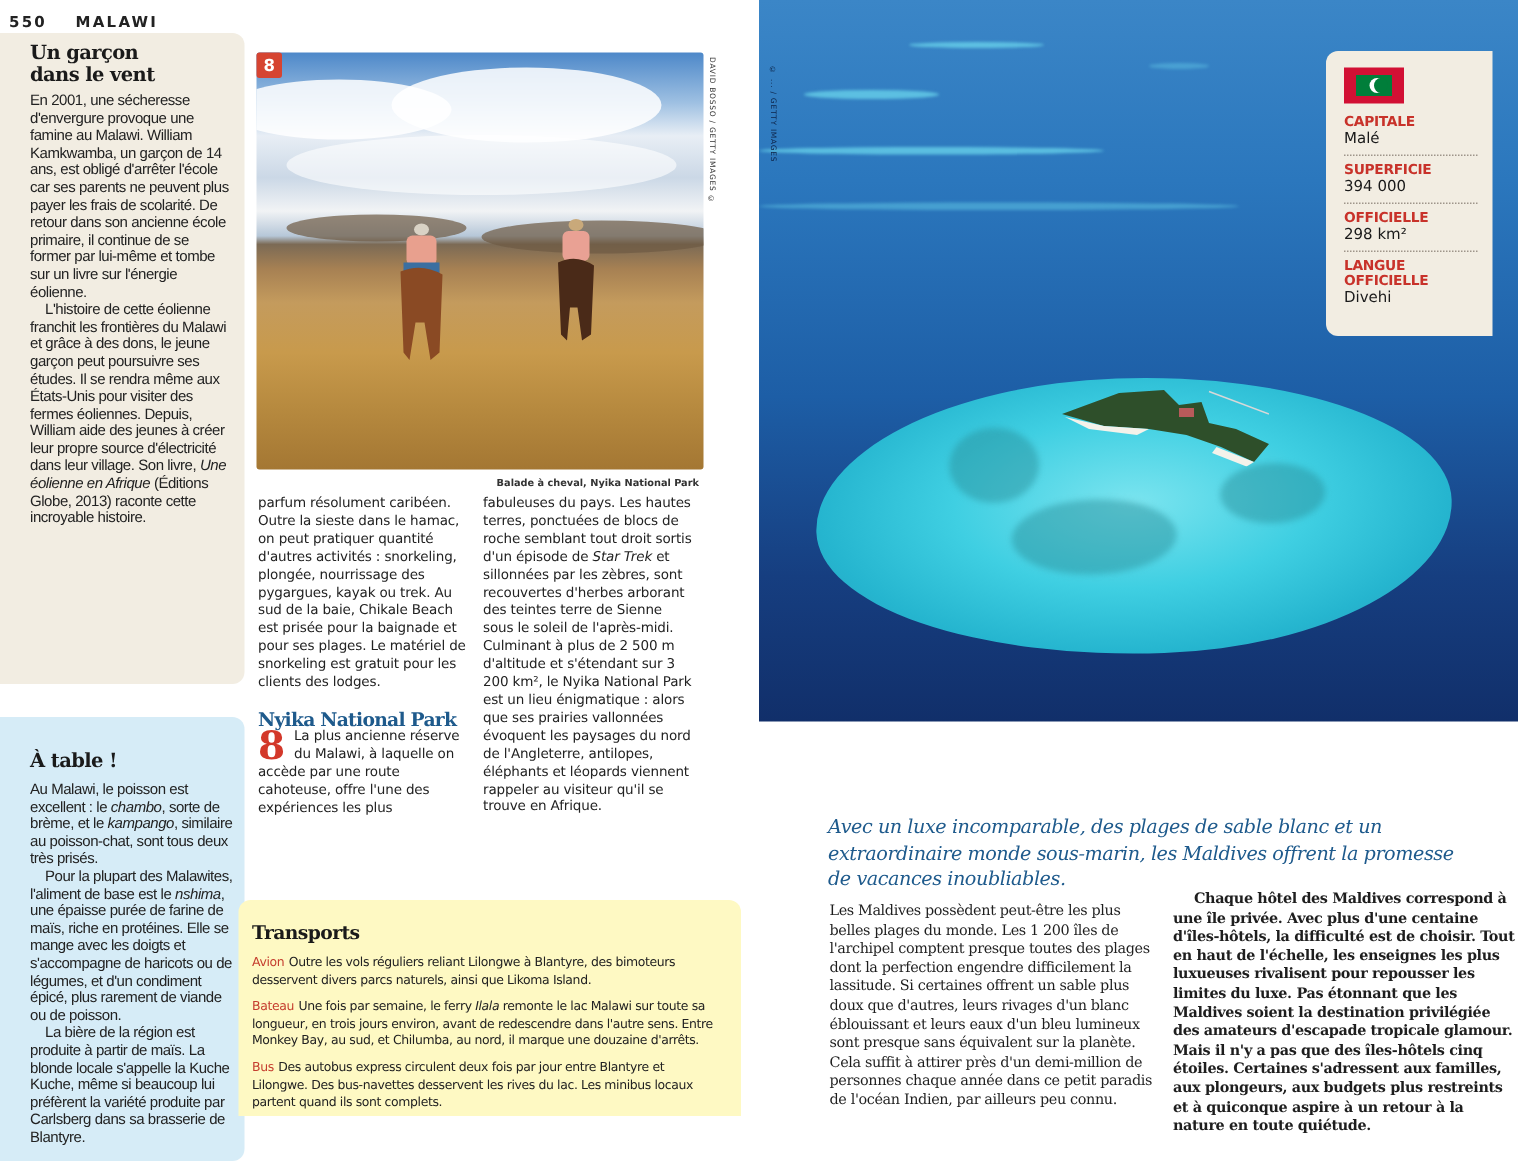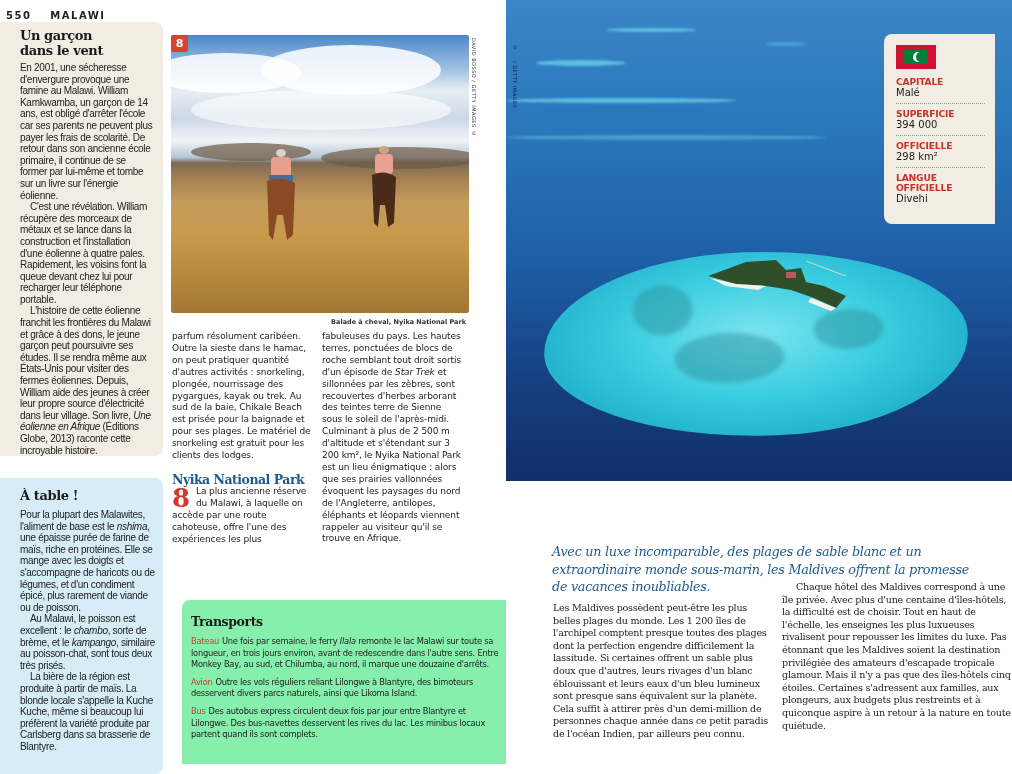--- a/index.html
+++ b/index.html
@@ -34,21 +34,21 @@
   #credit-horse { left: 471px; top: 38px; height: 100px; }
   .photo-caption { position: absolute; right: 40px; top: 318px; font-size: 6.5px; color: #333; font-family: "DejaVu Sans", sans-serif; font-weight: bold; }
 
   .col { position: absolute; font-size: 9px; line-height: 11.9px; color: #222; letter-spacing: -0.1px; font-family: "DejaVu Sans", sans-serif; }
   #col-a { left: 172px; top: 331px; width: 142px; }
   #col-b { left: 322px; top: 331px; width: 142px; }
   .col em { font-style: italic; }
   .section-head { font-family: "DejaVu Serif", serif; color: #1e5a8c; font-weight: bold; font-size: 12.5px; margin-top: 12px; letter-spacing: -0.5px; }
   .dropnum { float: left; font-family: "DejaVu Serif", serif; color: #d3382a; font-weight: bold; font-size: 26px; line-height: 22px; margin-right: 6px; margin-top: 1px; }
 
-  #box-transport { position: absolute; left: 182px; top: 600px; width: 335px; height: 164px; background: #86efac; border-radius: 8px 8px 0 0; padding: 14px 12px 10px 9px; }
+  #box-transport { position: absolute; left: 159px; top: 600px; width: 335px; height: 144px; background: #fef9c3; border-radius: 8px 8px 0 0; padding: 14px 12px 10px 9px; }
   #box-transport .box-title { font-size: 12.5px; margin-bottom: 7px; }
   .tr-item { font-size: 8.3px; line-height: 11.6px; color: #222; margin-bottom: 6px; letter-spacing: -0.25px; font-family: "DejaVu Sans", sans-serif; }
   .tr-label { color: #c53e2f; margin-right: 3px; }
   .tr-item em { font-style: italic; }
 
   
   .right-page { position: absolute; left: 506px; top: 0; width: 506px; height: 774px; background: #fff; }
   .photo-atoll { position: absolute; left: 0; top: 0; width: 506px; height: 481px; overflow: hidden;
     background: linear-gradient(180deg, #3b86c7 0%, #2b77bd 25%, #1d5ea6 55%, #163e80 80%, #112f6a 100%); }
   .reef-line { position: absolute; height: 4px; border-radius: 50%; background: rgba(110, 220, 240, 0.7); filter: blur(1px); }
@@ -64,46 +64,45 @@
   .flag-moon-cut { position: absolute; left: 12px; top: 2px; width: 9px; height: 10px; border-radius: 50%; background: #007e3a; }
   .fact { padding: 2px 0 4px; border-bottom: 1px dotted #9e958a; margin-bottom: 3px; }
   .fact:last-child { border-bottom: none; }
   .fact-label { font-size: 9.2px; font-weight: bold; color: #c8322a; line-height: 10px; letter-spacing: -0.2px; font-family: "DejaVu Sans", sans-serif; }
   .fact-value { font-size: 10px; color: #1a1a1a; line-height: 12px; font-family: "DejaVu Sans", sans-serif; }
 
   .country-title { position: absolute; right: 22px; top: 494px; font-family: "DejaVu Serif", serif; font-weight: bold; font-size: 39px; color: #161616; letter-spacing: -1px; }
   .intro { position: absolute; left: 46px; top: 543px; width: 420px; font-family: "DejaVu Serif", serif; font-style: italic; color: #1e5a8c; font-size: 12.8px; line-height: 17.5px; letter-spacing: -0.3px; }
   .body-col { position: absolute; font-family: "DejaVu Serif", serif; font-size: 9.6px; line-height: 12.6px; color: #1e1e1e; letter-spacing: -0.25px; }
   #rbody-a { left: 47px; top: 602px; width: 222px; }
-  #rbody-b { left: 276px; top: 581px; width: 230px; }
+  #rbody-b { left: 276px; top: 594px; width: 230px; font-weight: bold; }
   .indent { display: inline-block; width: 14px; }
 </style>
 </head>
 <body>
 
 <div class="left-page">
   <div class="running-head">
     <span class="pg">550</span>
     <span>MALAWI</span>
   </div>
 
   <div class="sidebar-box box-beige" id="box-garcon">
     <div class="box-title" style="width:90px">Un garçon dans le vent</div>
     <div class="box-text">
       <p>En 2001, une sécheresse d'envergure provoque une famine au Malawi. William Kamkwamba, un garçon de 14 ans, est obligé d'arrêter l'école car ses parents ne peuvent plus payer les frais de scolarité. De retour dans son ancienne école primaire, il continue de se former par lui-même et tombe sur un livre sur l'énergie éolienne.</p>
-      <p>C'est une révélation. William récupère des morceaux de métaux et se lance dans la construction et l'installation d'une éolienne à quatre pales. Rapidement, les voisins font la queue devant chez lui pour recharger leur téléphone portable.</p>
       <p><span>L'histoire de cette éolienne franchit les frontières du Malawi et grâce à des dons, le jeune garçon peut poursuivre ses études. Il se rendra même aux États-Unis pour visiter des fermes éoliennes. Depuis, William aide des jeunes à créer leur propre source d'électricité dans leur village. Son livre, </span><em>Une éolienne en Afrique</em><span> (Éditions Globe, 2013) raconte cette incroyable histoire.</span></p>
     </div>
   </div>
 
-  <div class="sidebar-box box-blue" id="box-table" style="padding-top:10px">
+  <div class="sidebar-box box-blue" id="box-table" style="padding-top:22px">
     <div class="box-title" style="margin-bottom:6px">À table !</div>
     <div class="box-text">
+      <p><span>Au Malawi, le poisson est excellent : le </span><em>chambo</em><span>, sorte de brème, et le </span><em>kampango</em><span>, similaire au poisson-chat, sont tous deux très prisés.</span></p>
       <p><span>Pour la plupart des Malawites, l'aliment de base est le </span><em>nshima</em><span>, une épaisse purée de farine de maïs, riche en protéines. Elle se mange avec les doigts et s'accompagne de haricots ou de légumes, et d'un condiment épicé, plus rarement de viande ou de poisson.</span></p>
-      <p><span>Au Malawi, le poisson est excellent : le </span><em>chambo</em><span>, sorte de brème, et le </span><em>kampango</em><span>, similaire au poisson-chat, sont tous deux très prisés.</span></p>
       <p>La bière de la région est produite à partir de maïs. La blonde locale s'appelle la Kuche Kuche, même si beaucoup lui préfèrent la variété produite par Carlsberg dans sa brasserie de Blantyre.</p>
     </div>
   </div>
 
   <div class="photo-horse">
     <div class="cloud" style="left:-20px;top:18px;width:150px;height:40px;"></div>
     <div class="cloud" style="left:90px;top:10px;width:180px;height:50px;"></div>
     <div class="cloud" style="left:20px;top:55px;width:260px;height:40px;opacity:.7"></div>
     <div class="hill" style="left:20px;top:108px;width:120px;height:18px;"></div>
     <div class="hill" style="left:150px;top:112px;width:160px;height:22px;"></div>
@@ -129,24 +128,24 @@
     <p><span class="dropnum">8</span><span>La plus ancienne réserve du Malawi, à laquelle on accède par une route cahoteuse, offre l'une des expériences les plus</span></p>
   </div>
 
   <div class="col" id="col-b">
     <p><span>fabuleuses du pays. Les hautes terres, ponctuées de blocs de roche semblant tout droit sortis d'un épisode de </span><em>Star Trek</em><span> et sillonnées par les zèbres, sont recouvertes d'herbes arborant des teintes terre de Sienne sous le soleil de l'après-midi. Culminant à plus de 2 500 m d'altitude et s'étendant sur 3 200 km², le Nyika National Park est un lieu énigmatique : alors que ses prairies vallonnées évoquent les paysages du nord de l'Angleterre, antilopes, éléphants et léopards viennent rappeler au visiteur qu'il se trouve en Afrique.</span></p>
   </div>
 
   <div id="box-transport">
     <div class="box-title">Transports</div>
     <div class="tr-item">
+      <span class="tr-label">Avion</span><span>Outre les vols réguliers reliant Lilongwe à Blantyre, des bimoteurs desservent divers parcs naturels, ainsi que Likoma Island.</span>
+    </div>
+    <div class="tr-item">
       <span class="tr-label">Bateau</span><span>Une fois par semaine, le ferry </span><em>Ilala</em><span> remonte le lac Malawi sur toute sa longueur, en trois jours environ, avant de redescendre dans l'autre sens. Entre Monkey Bay, au sud, et Chilumba, au nord, il marque une douzaine d'arrêts.</span>
-    </div>
-    <div class="tr-item">
-      <span class="tr-label">Avion</span><span>Outre les vols réguliers reliant Lilongwe à Blantyre, des bimoteurs desservent divers parcs naturels, ainsi que Likoma Island.</span>
     </div>
     <div class="tr-item">
       <span class="tr-label">Bus</span><span>Des autobus express circulent deux fois par jour entre Blantyre et Lilongwe. Des bus-navettes desservent les rives du lac. Les minibus locaux partent quand ils sont complets.</span>
     </div>
   </div>
 </div>
 
 <div class="right-page">
   <div class="photo-atoll">
     <div class="reef-line" style="left:100px;top:28px;width:90px;"></div>

